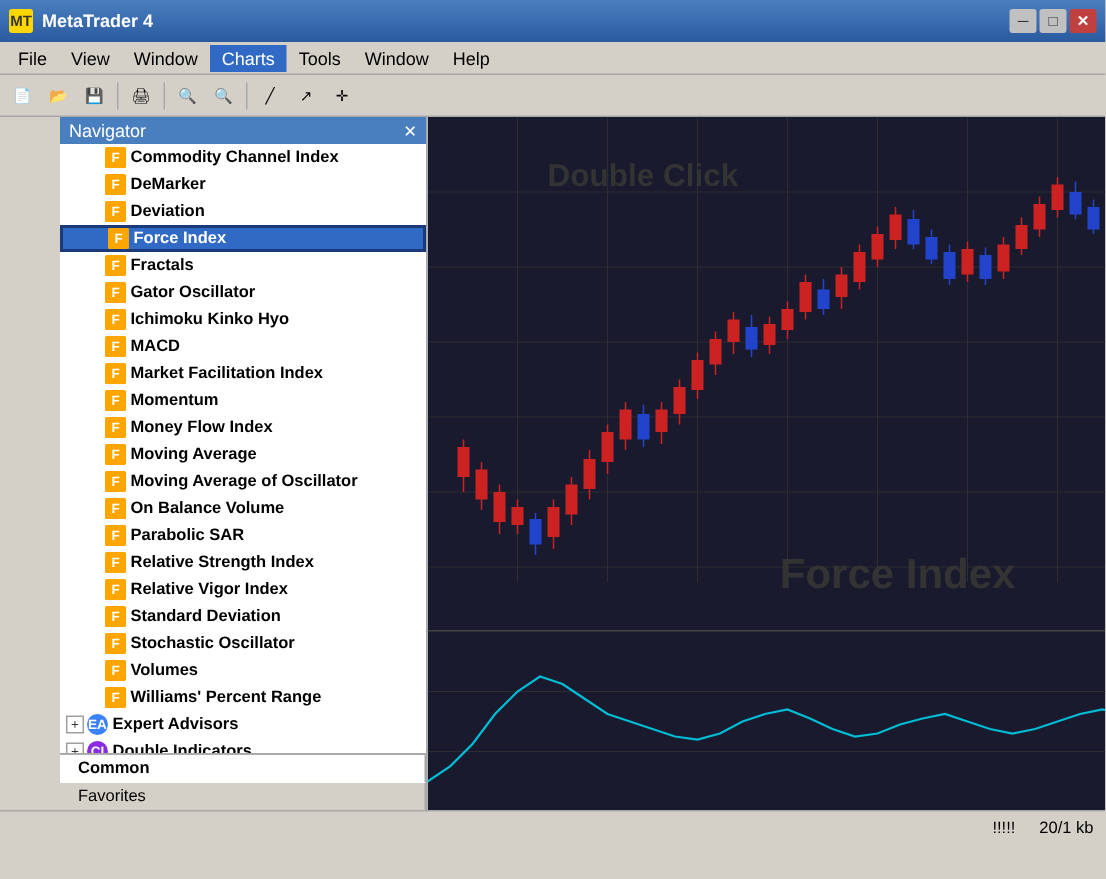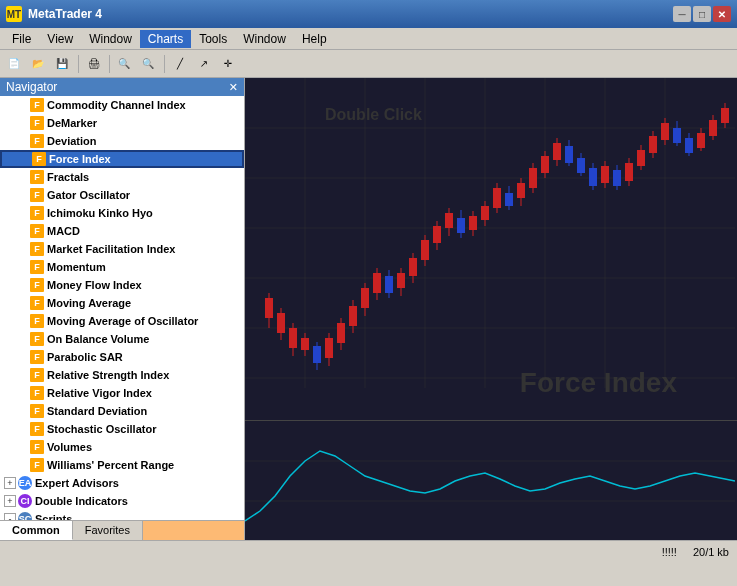--- a/index.html
+++ b/index.html
@@ -22,53 +22,53 @@
 
     
     .toolbar { height: 28px; background: #d4d0c8; display: flex; align-items: center; padding: 2px 4px; border-bottom: 1px solid #a8a8a8; gap: 2px; }
     .toolbar-btn { width: 22px; height: 22px; background: #d4d0c8; border: 1px solid transparent; display: flex; align-items: center; justify-content: center; cursor: pointer; font-size: 10px; }
     .toolbar-sep { width: 1px; height: 18px; background: #a8a8a8; margin: 0 2px; }
 
     
     .main-area { display: flex; height: calc(586px - 28px - 22px - 28px - 24px - 22px); }
 
     
-    .navigator { width: 245px; background: white; border-right: 1px solid #a8a8a8; display: flex; flex-direction: column; overflow: hidden; }
+    .navigator { width: 245px; background: white; border-right: 1px solid #a8a8a8; display: flex; flex-direction: column; overflow: hidden; margin-left: 40px; }
     .navigator-header { background: #4a7fbf; color: white; padding: 2px 6px; font-size: 12px; display: flex; justify-content: space-between; align-items: center; height: 18px; }
     .navigator-close { cursor: pointer; font-size: 11px; }
     .navigator-body { flex: 1; overflow-y: auto; overflow-x: hidden; }
     .navigator-body::-webkit-scrollbar { width: 12px; }
     .navigator-body::-webkit-scrollbar-track { background: #f0f0f0; }
     .navigator-body::-webkit-scrollbar-thumb { background: #c0c0c0; border: 1px solid #a0a0a0; }
 
     .tree-item { display: flex; align-items: center; padding: 1px 0; cursor: pointer; white-space: nowrap; height: 18px; }
     .tree-item.selected { background: #316ac5; color: white; border: 2px solid #1a3a7a; }
     .tree-expand { width: 12px; height: 12px; display: inline-flex; align-items: center; justify-content: center; font-size: 9px; color: #333; border: 1px solid #a0a0a0; background: white; margin-right: 2px; cursor: pointer; }
     .tree-icon { width: 14px; height: 14px; margin-right: 3px; display: inline-flex; align-items: center; justify-content: center; font-size: 9px; font-weight: bold; color: white; border-radius: 1px; }
     .icon-f { background: #ffa500; }
     .icon-ea { background: #3b82f6; border-radius: 50%; }
     .icon-ci { background: #8a2be2; border-radius: 50%; }
     .icon-sc { background: #4a7fbf; border-radius: 50%; }
     .tree-label { font-size: 11px; font-weight: bold; }
 
     
-    .navigator-tabs { display: flex; border-top: 1px solid #a8a8a8; background: #fdba74; }
+    .navigator-tabs { display: flex; border-top: 1px solid #a8a8a8; background: #0f172a; flex-direction: column; }
     .nav-tab { padding: 3px 12px; font-size: 11px; cursor: pointer; border-right: 1px solid #a8a8a8; background: #d4d0c8; }
     .nav-tab.active { background: white; border-bottom: 1px solid white; font-weight: bold; }
 
     
     .chart-area { flex: 1; background: white; display: flex; flex-direction: column; position: relative; overflow: hidden; }
     .chart-main { flex: 1; background: #1a1a2e; position: relative; overflow: hidden; }
     .chart-indicator { height: 120px; background: #1a1a2e; border-top: 1px solid #444; position: relative; }
 
     
     .status-bar { height: 22px; background: #d4d0c8; border-top: 1px solid #a8a8a8; display: flex; align-items: center; justify-content: space-between; padding: 0 8px; font-size: 11px; }
 
     
-    .annotation { position: absolute; top: 28px; left: 80px; font-size: 16px; font-weight: bold; color: #333; z-index: 10; }
+    .annotation { position: absolute; top: 28px; left: 80px; font-size: 21px; font-weight: bold; color: #333; z-index: 10; }
 
     
     .force-index-text { position: absolute; bottom: 140px; right: 60px; font-size: 28px; font-weight: bold; color: #333; z-index: 10; text-align: center; line-height: 1.2; }
 
     svg { position: absolute; top: 0; left: 0; }
   </style>
 </head>
 <body>
 
 <div class="title-bar">

